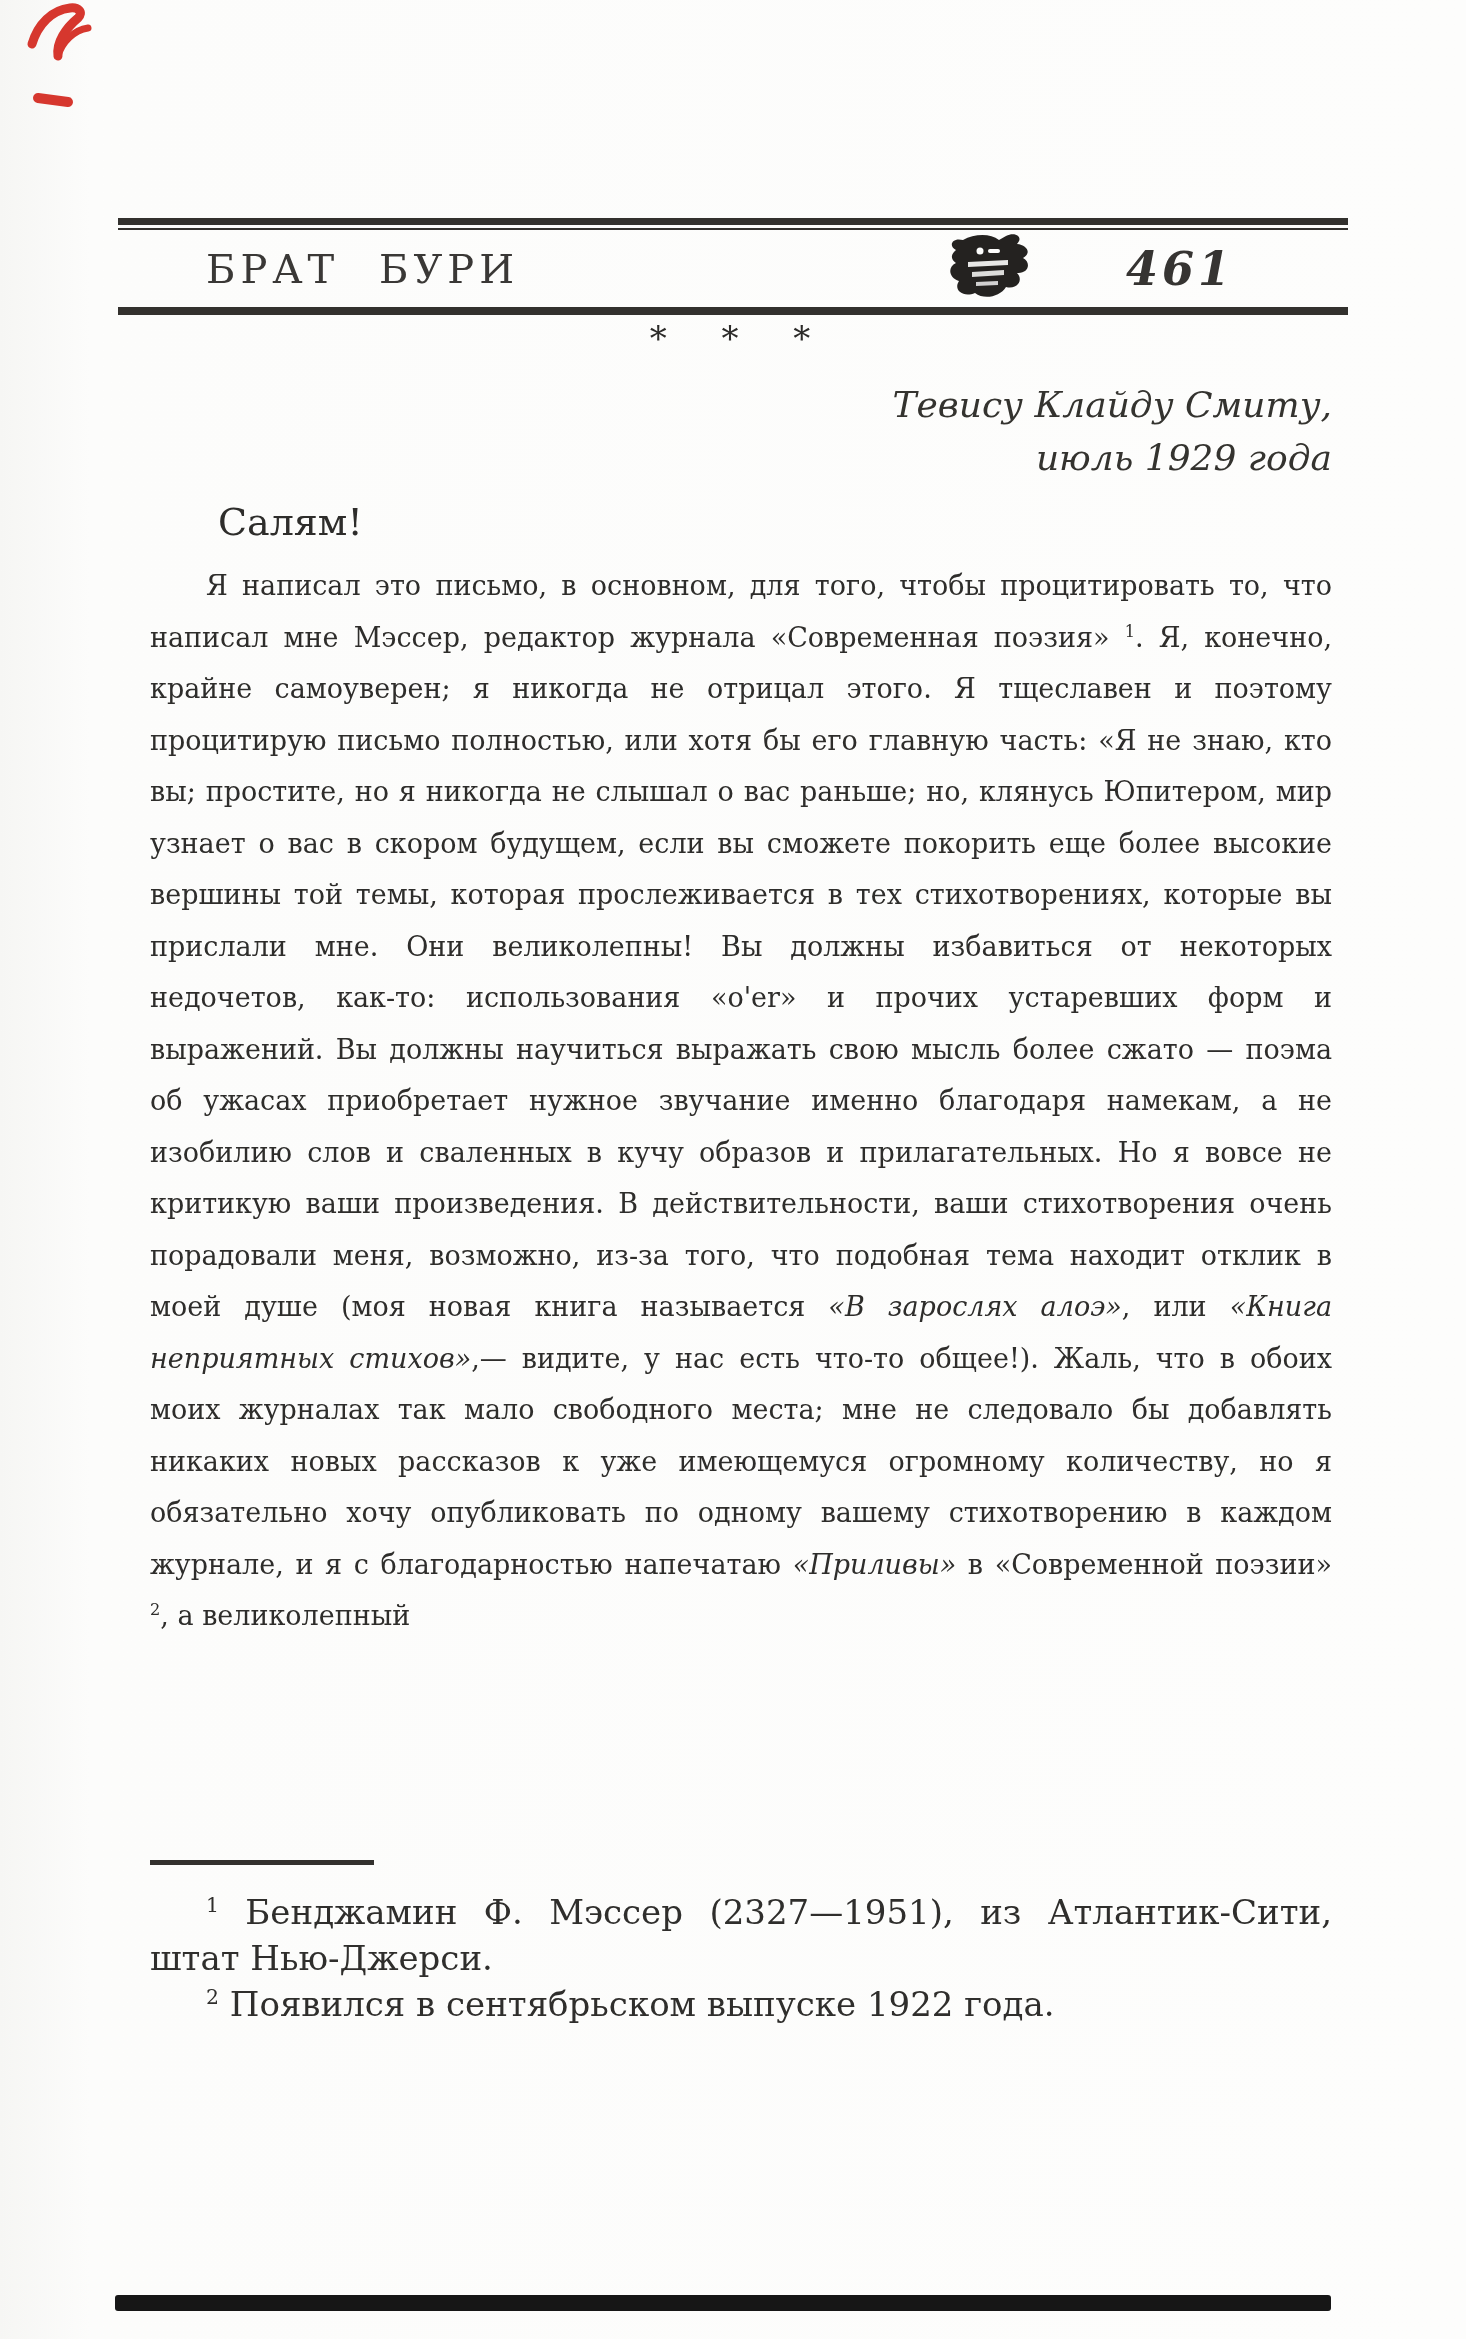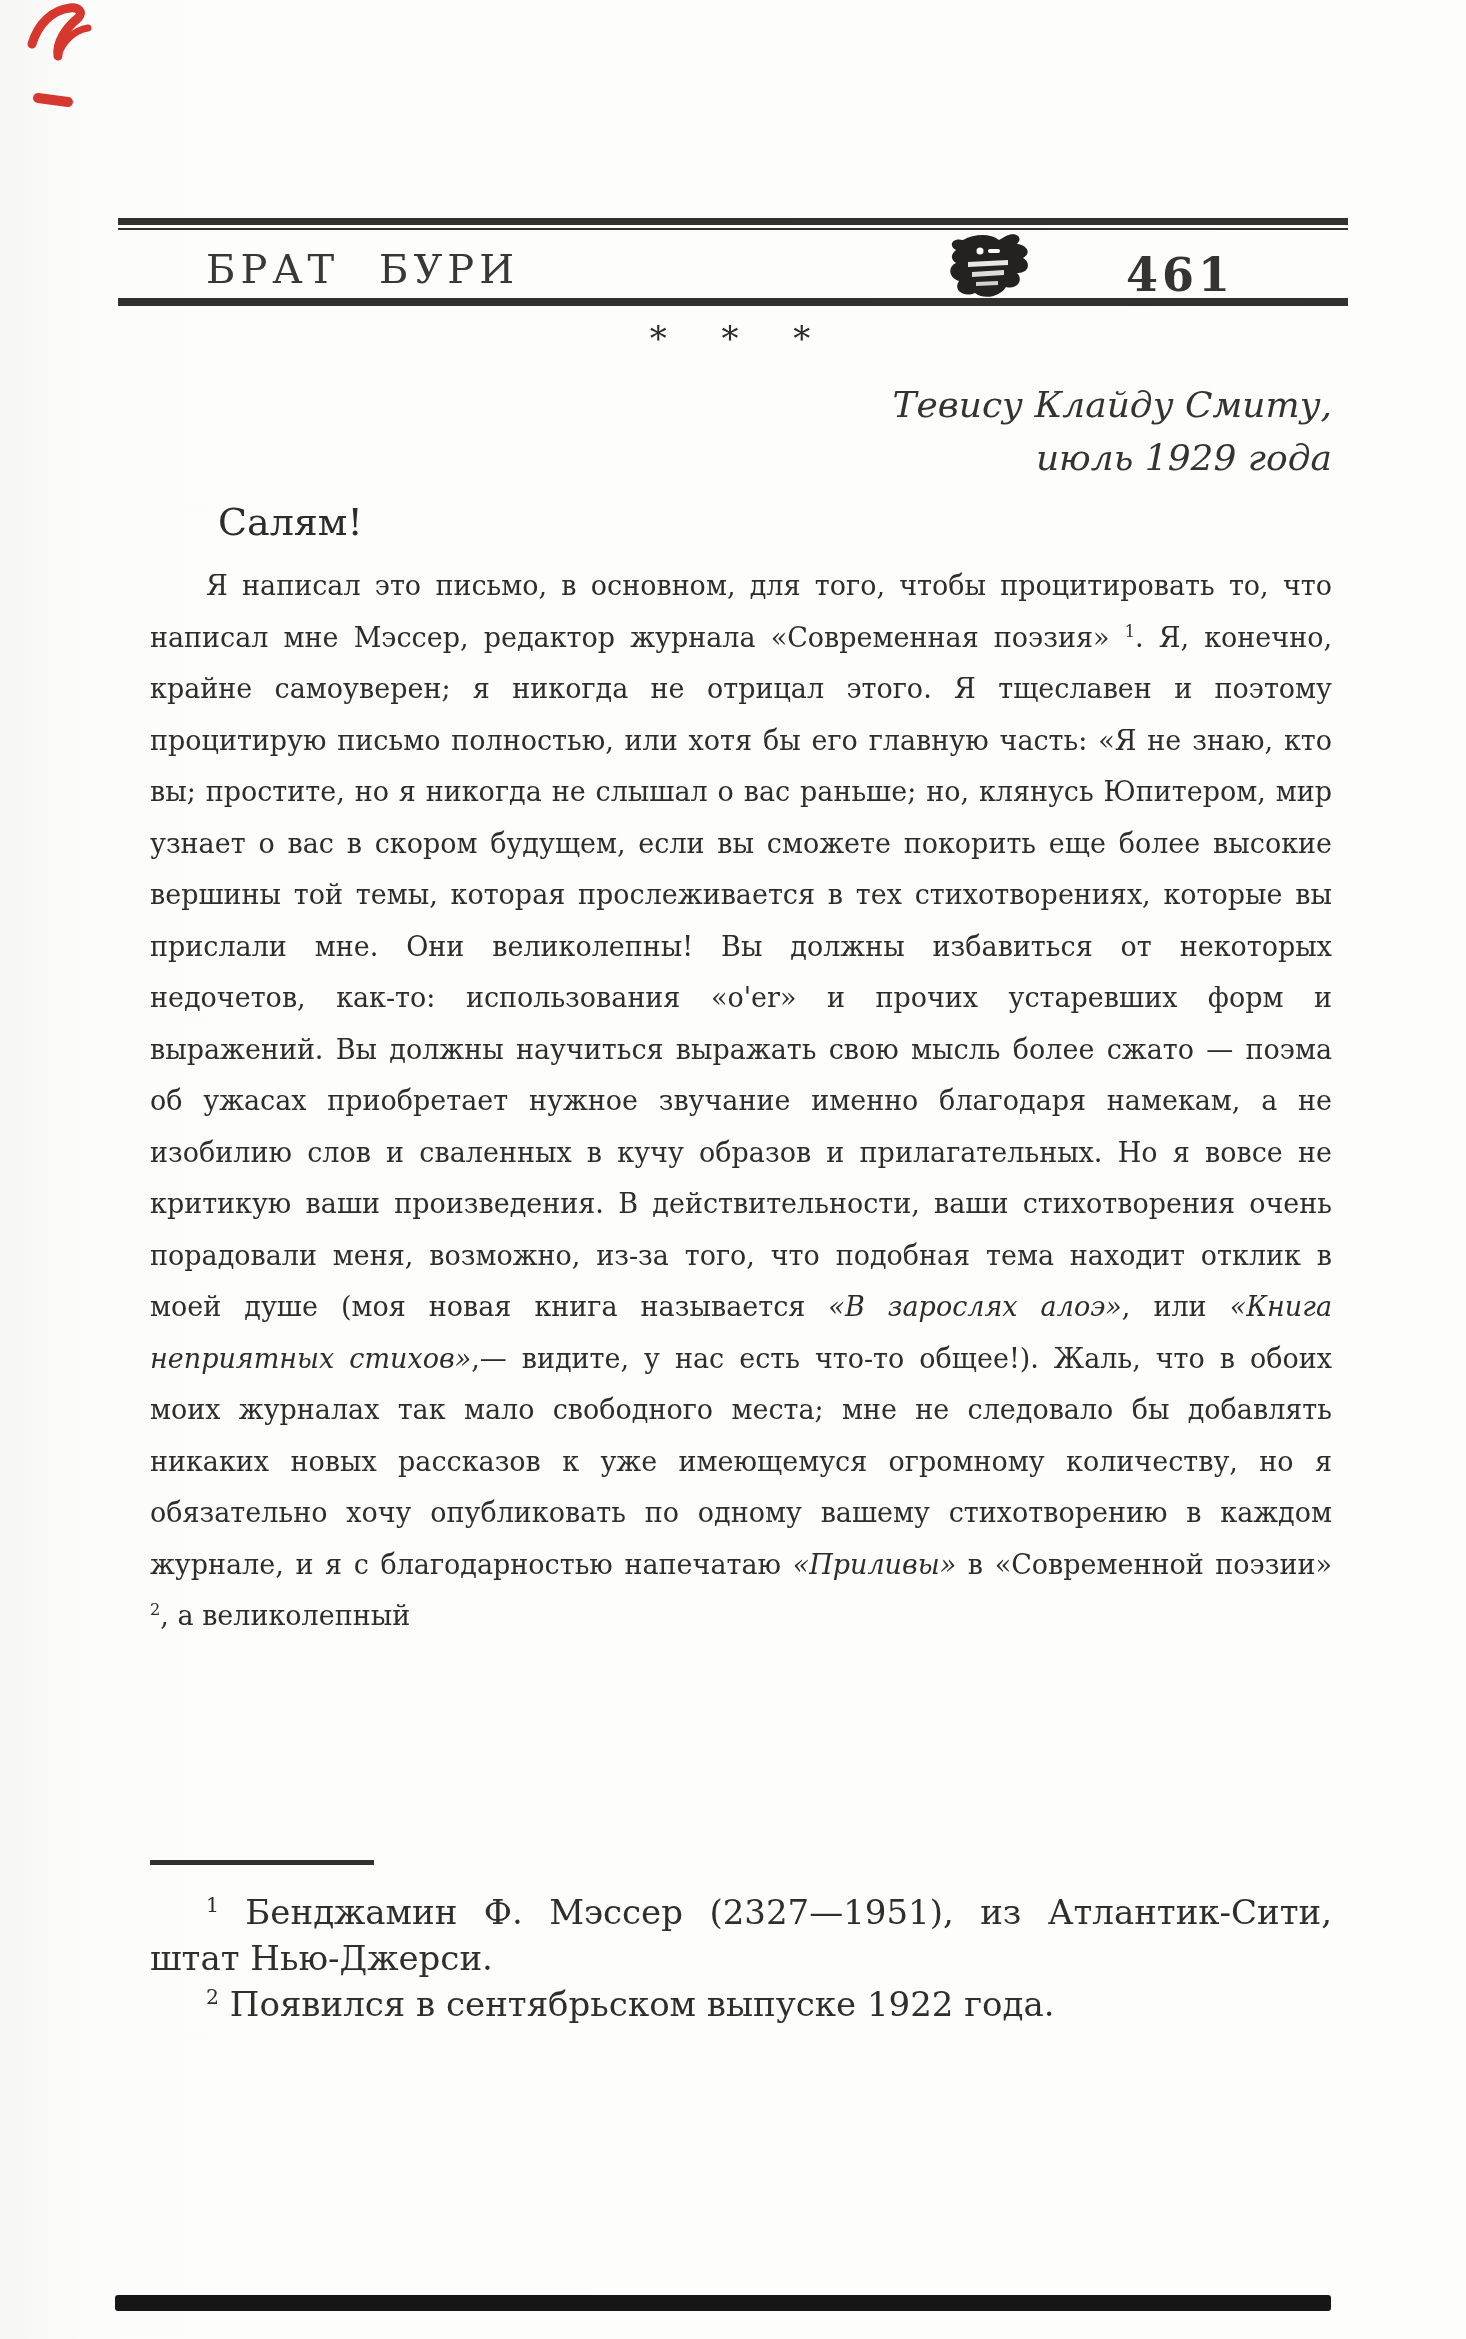--- a/index.html
+++ b/index.html
@@ -13,30 +13,30 @@
     width:1466px;height:2339px;
     background:linear-gradient(90deg,#f6f6f4 0px,#fcfcfb 90px,#fdfdfc 100%);
     overflow:hidden;
     color:#2e2d2b;
   }
   
   .pen-marks{position:absolute;left:18px;top:2px;}
   
   .running-head{position:absolute;left:118px;top:218px;width:1230px;}
   .rule-double{height:3px;border-top:7px solid #33312e;border-bottom:2px solid #33312e;}
-  .head-row{position:relative;height:68px;}
+  .head-row{position:relative;height:77px;}
   .head-title{
     position:absolute;left:88px;top:16px;
     font-size:40px;letter-spacing:5px;word-spacing:22px;
     color:#3a3836;white-space:nowrap;
   }
   .head-emblem{position:absolute;left:828px;top:4px;}
   .head-page{
-    position:absolute;left:1008px;top:18px;
-    font-size:46px;font-weight:bold;color:#363432;letter-spacing:4px;
+    position:absolute;left:1008px;top:12px;
+    font-size:46px;font-weight:bold;color:#363432;letter-spacing:4px;font-style:italic;
   }
   .rule-thick{height:8px;background:#33312e;}
   
   .content{position:absolute;left:150px;top:318px;width:1182px;}
   .stars{
     text-align:center;font-size:34px;letter-spacing:22px;
     color:#2c2b29;margin:0 0 20px 0;height:40px;
   }
   .dedication{
     text-align:right;font-style:italic;font-size:36px;line-height:53px;

